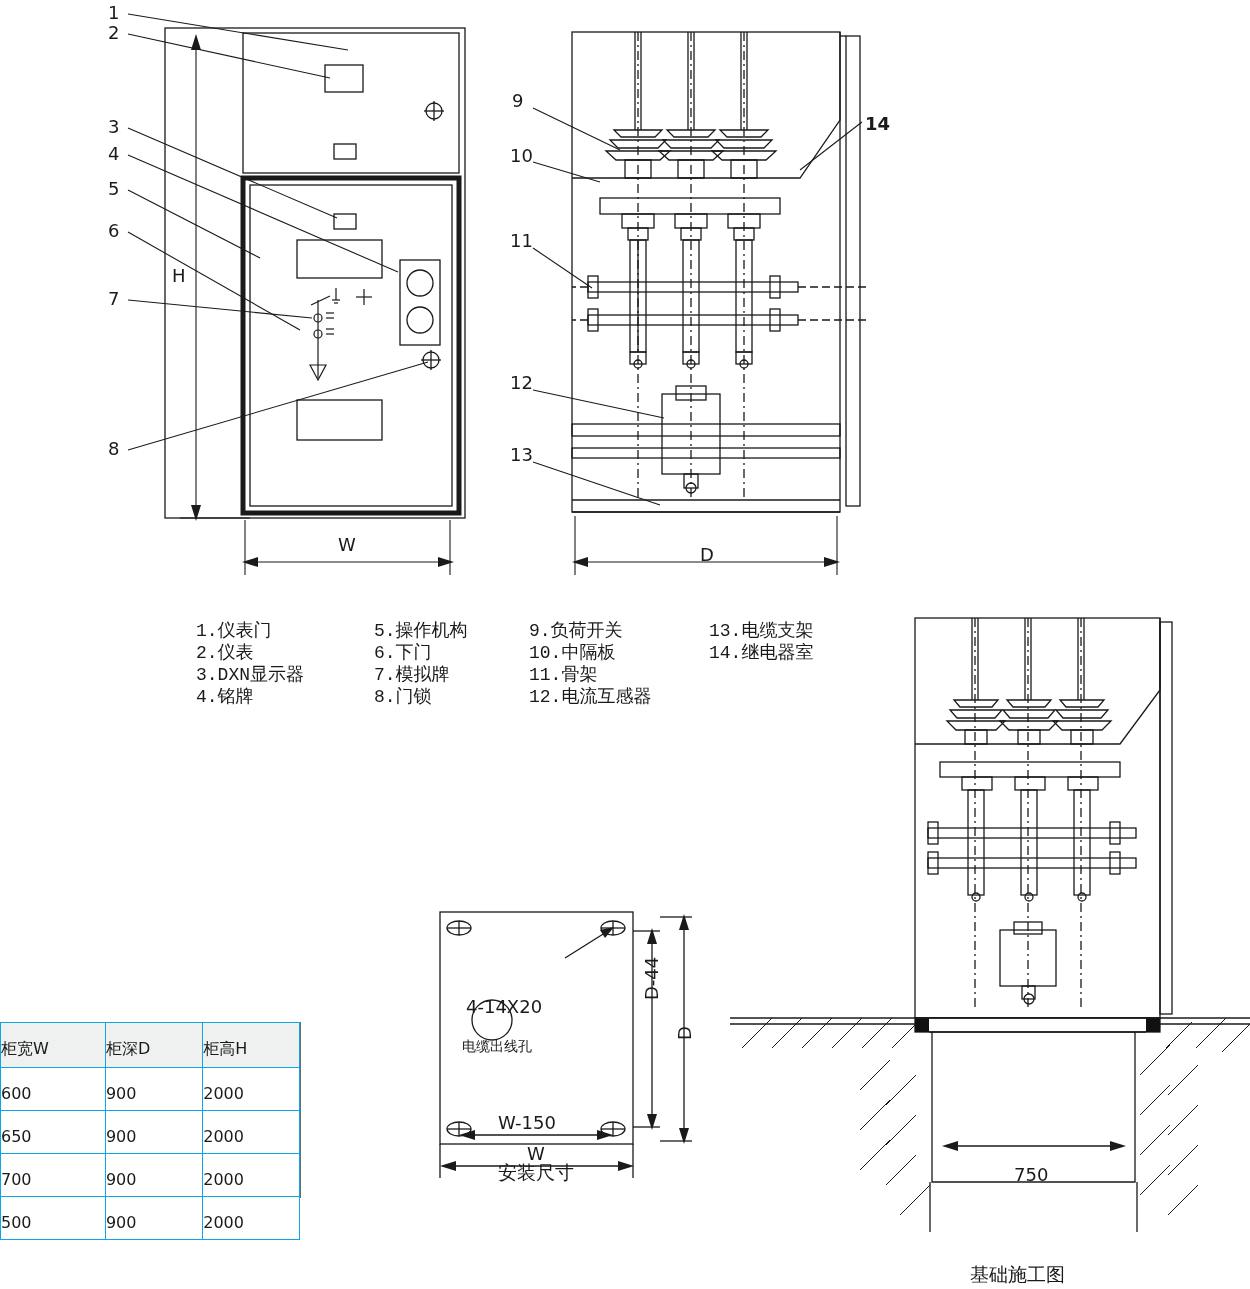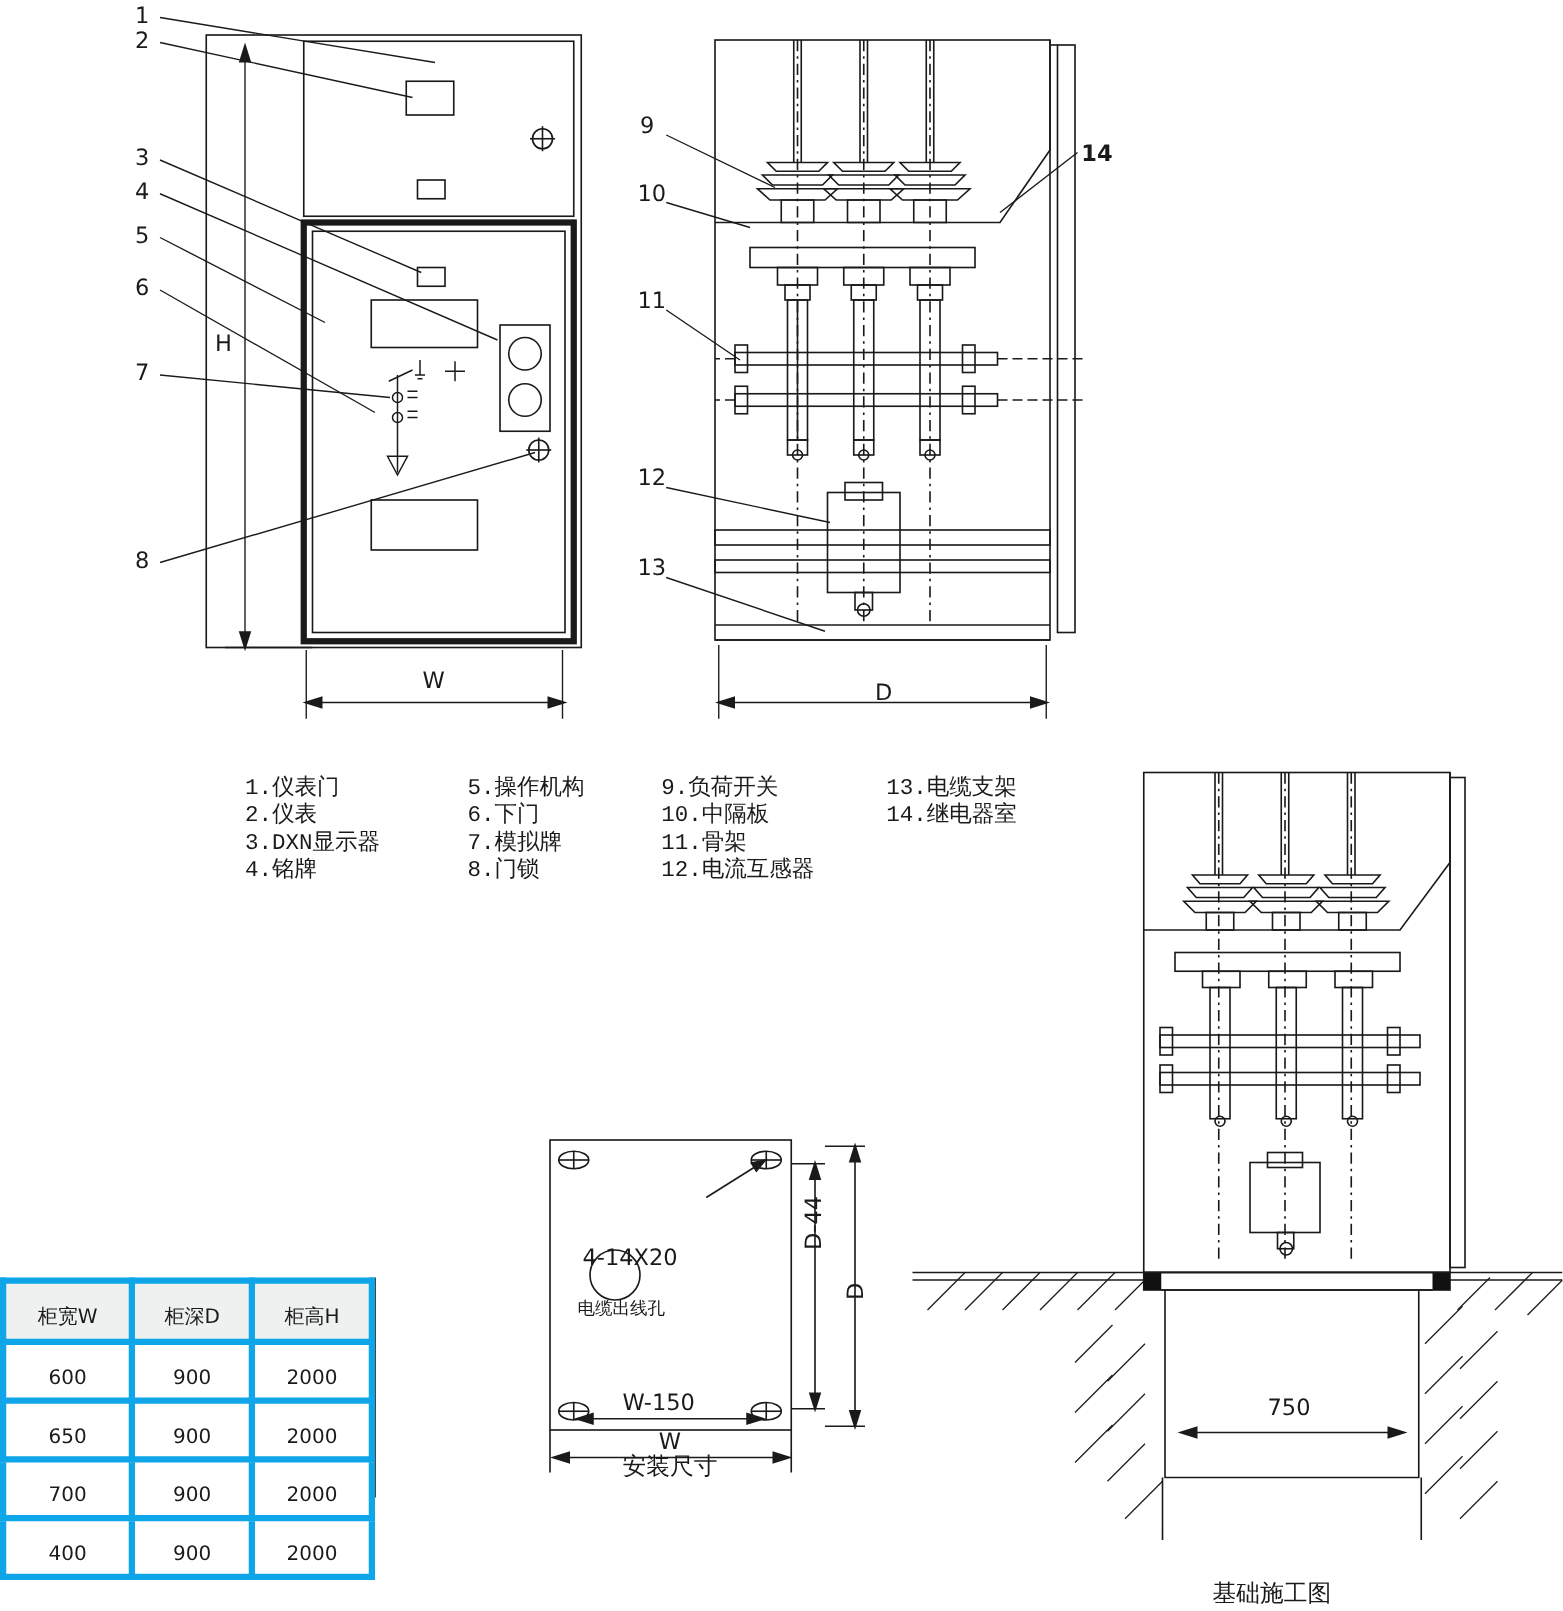--- a/index.html
+++ b/index.html
@@ -29,22 +29,22 @@
 
   
   .spec-table {
     position:absolute;
     left:0px; top:1022px;
     width:300px;
     border-collapse:collapse;
     font-size:16px;
   }
   .spec-table th, .spec-table td {
-    border:5px solid #0ea5e9;
-    text-align:center;
+    border:1px solid #0ea5e9;
+    text-align:left;
     padding:16px 0 7px 0;
     font-weight:normal;
   }
   .spec-table th { background:#eef1f0; font-size:16px; }
   .spec-table td { background:#ffffff; }
 
   
   .caption {
     position:absolute;
     font-size:19px;
@@ -440,21 +440,21 @@
 <div class="lbl" style="left:172px; top:265px;">H</div>
 <div class="lbl" style="left:338px; top:534px;">W</div>
 <div class="lbl" style="left:700px; top:544px;">D</div>
 
 <div class="lbl" style="left:466px; top:996px;">4-14X20</div>
 <div class="lbl" style="left:462px; top:1038px; font-size:14px;text-align:right;">电缆出线孔</div>
 <div class="lbl" style="left:641px; top:1000px; transform:rotate(-90deg); transform-origin:left top;">D-44</div>
 <div class="lbl" style="left:674px; top:1040px; transform:rotate(-90deg); transform-origin:left top;">D</div>
 <div class="lbl" style="left:498px; top:1112px;">W-150</div>
 <div class="lbl" style="left:527px; top:1143px;">W</div>
-<div class="lbl" style="left:1014px; top:1116px;">750</div>
+<div class="lbl" style="left:1014px; top:1164px;">750</div>
 
 <div class="legend">
   <div>1.仪表门</div>
   <div>5.操作机构</div>
   <div>9.负荷开关</div>
   <div>13.电缆支架</div>
   <div>2.仪表</div>
   <div>6.下门</div>
   <div>10.中隔板</div>
   <div>14.继电器室</div>
@@ -486,21 +486,21 @@
       <td>650</td>
       <td>900</td>
       <td>2000</td>
     </tr>
     <tr>
       <td>700</td>
       <td>900</td>
       <td>2000</td>
     </tr>
     <tr>
-      <td>400</td>
+      <td>500</td>
       <td>900</td>
       <td>2000</td>
     </tr>
   </tbody>
 </table>
 
 <div class="caption" id="cap-install">安装尺寸</div>
 <div class="caption" id="cap-found">基础施工图</div>
 
 </body></html>

